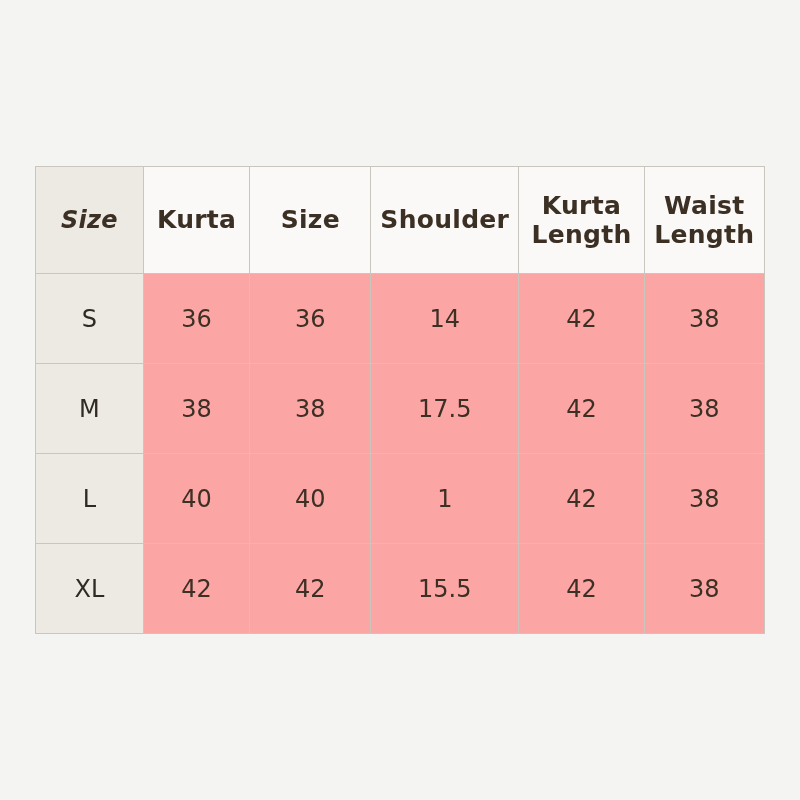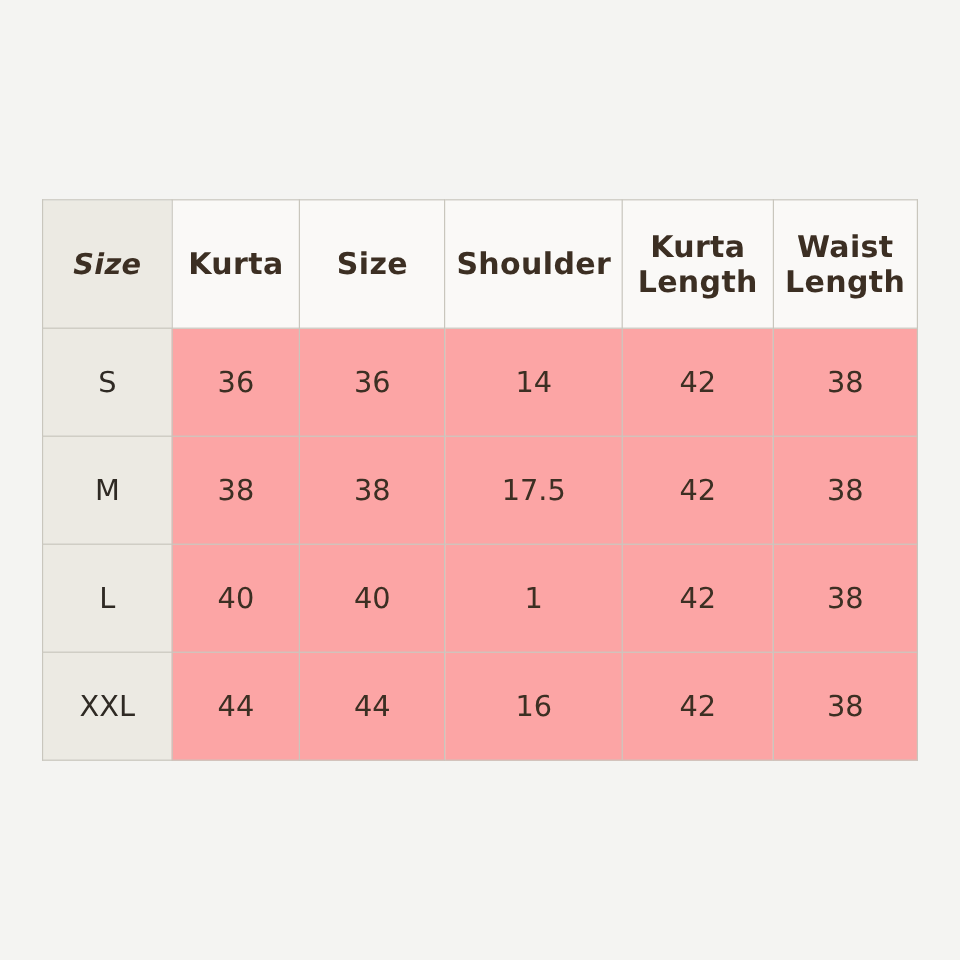--- a/index.html
+++ b/index.html
@@ -122,23 +122,23 @@
         </tr>
         <tr>
           <td class="col-size">L</td>
           <td>40</td>
           <td>40</td>
           <td>1</td>
           <td>42</td>
           <td>38</td>
         </tr>
         <tr>
-          <td class="col-size">XXL</td>
-          <td>44</td>
-          <td>44</td>
-          <td>16</td>
+          <td class="col-size">XL</td>
+          <td>42</td>
+          <td>42</td>
+          <td>15.5</td>
           <td>42</td>
           <td>38</td>
         </tr>
       </tbody>
     </table>
   </div>
 </div>
 
 </body></html>

